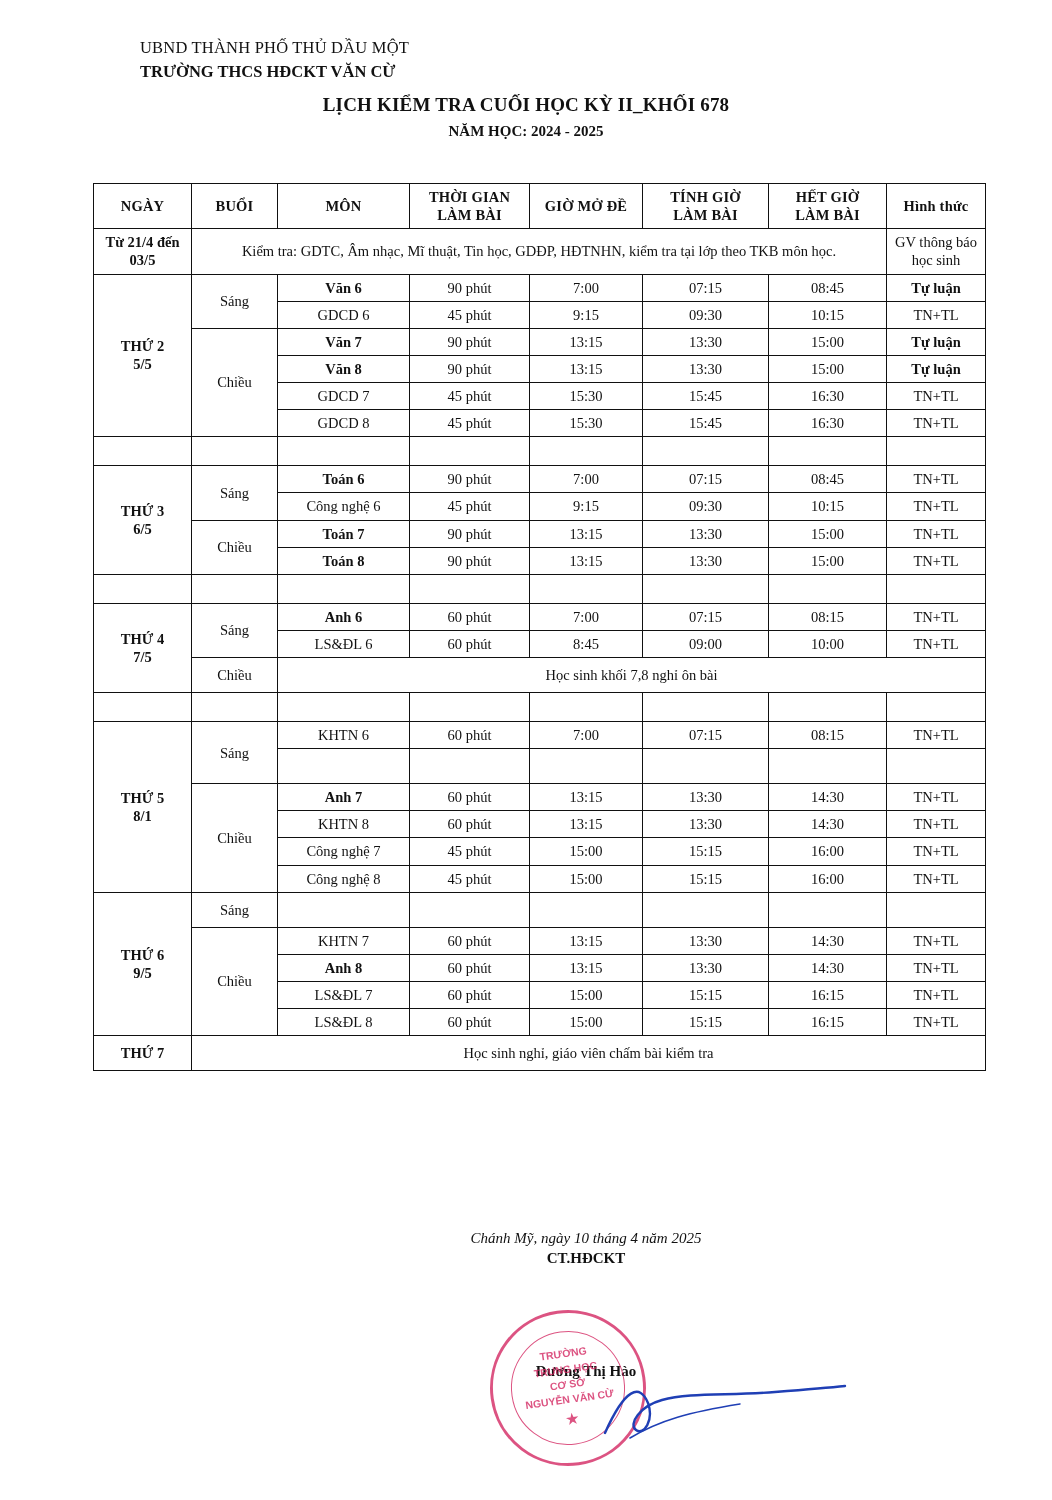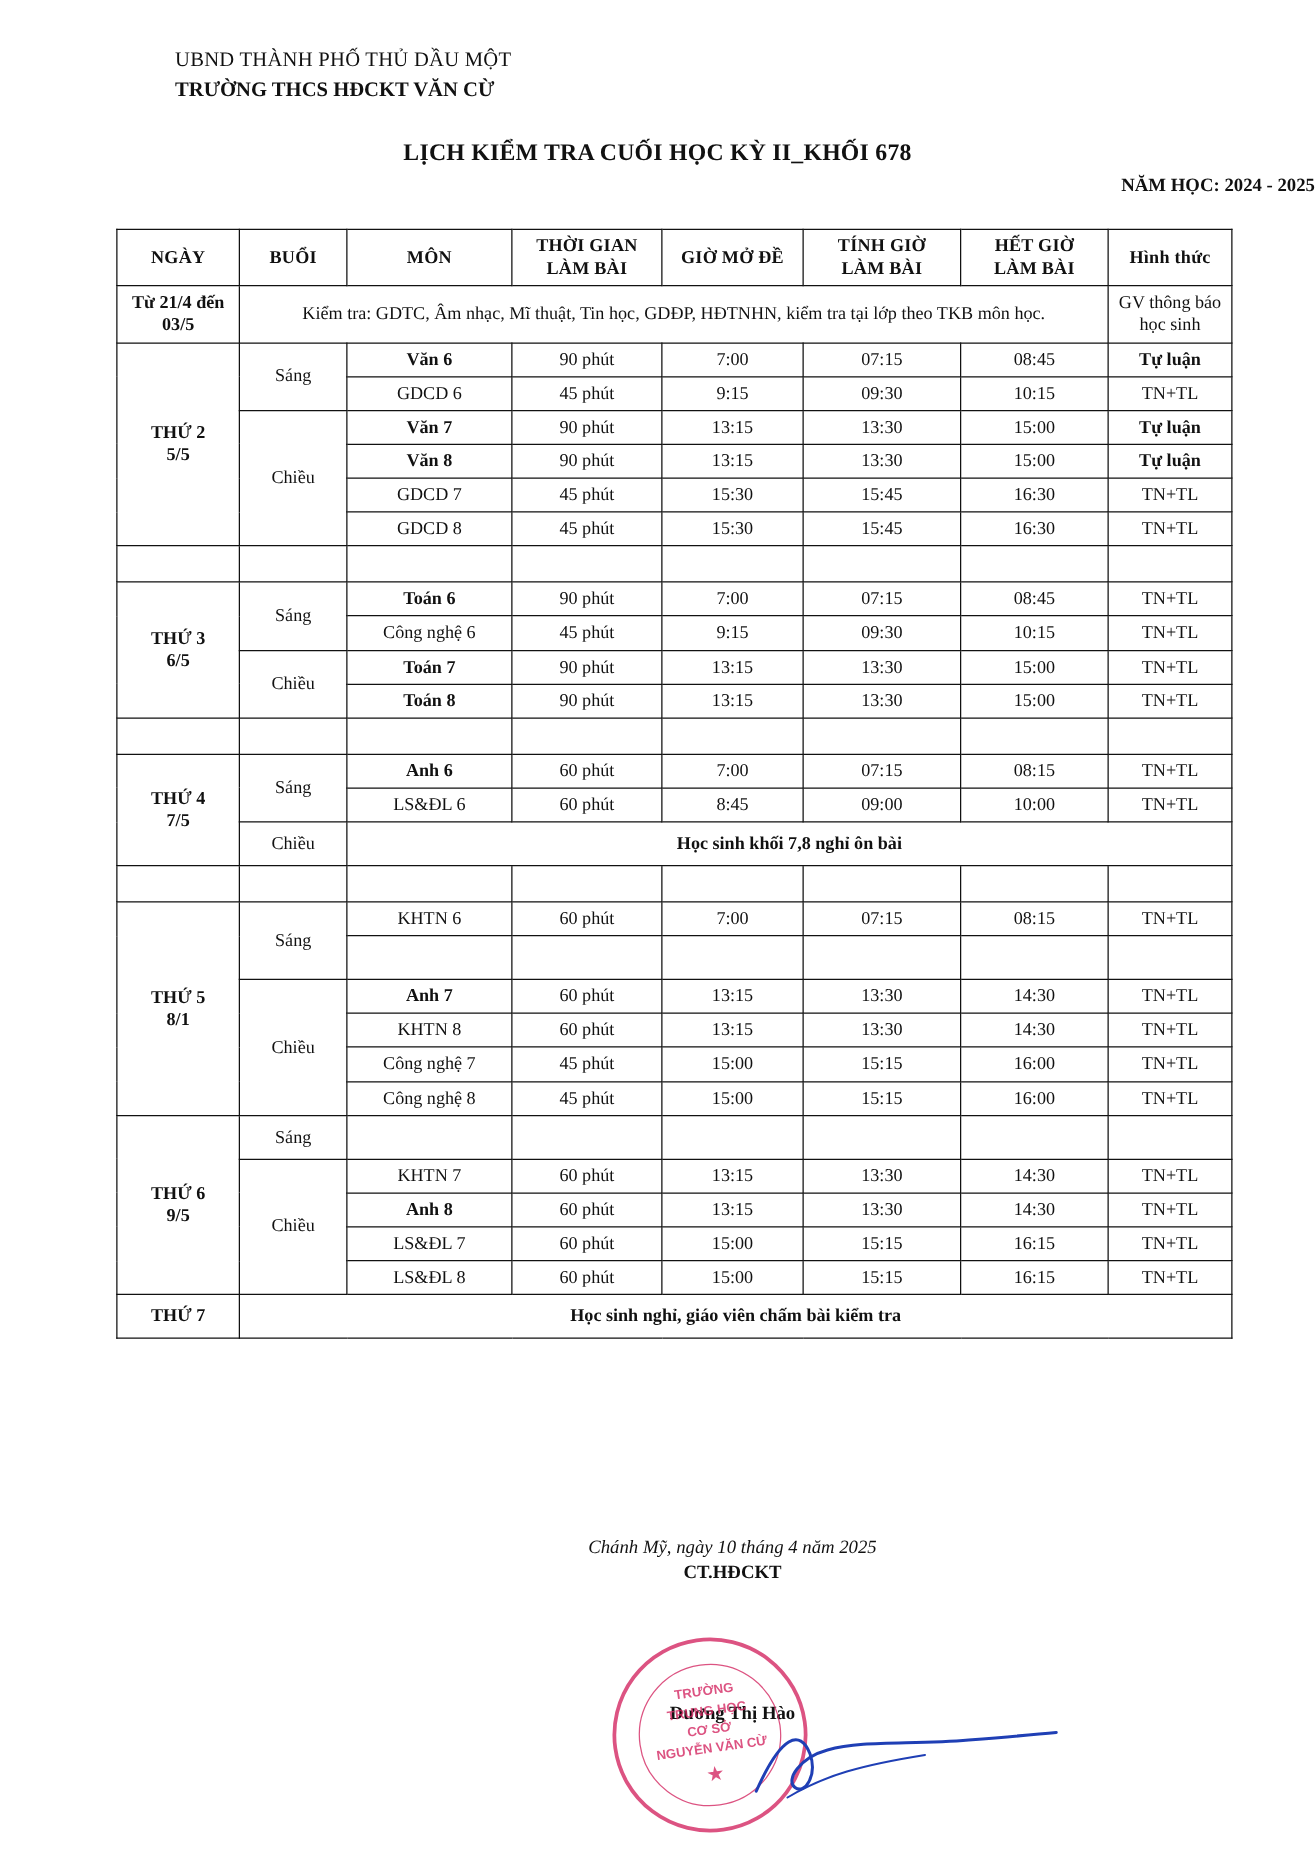--- a/index.html
+++ b/index.html
@@ -10,23 +10,23 @@
     color:#111;
     position:relative;
     overflow:hidden;
   }
   .page { position:relative; width:1052px; height:1340px; padding:0; box-sizing:border-box; }
 
   .letterhead { position:absolute; left:140px; top:38px; }
   .letterhead .line1 { font-size:16.5px; letter-spacing:.2px; }
   .letterhead .line2 { font-size:16.5px; font-weight:bold; margin-top:4px; }
 
-  .title-wrap { position:absolute; left:0; right:0; top:112px; text-align:center; }
+  .title-wrap { position:absolute; left:0; right:0; top:94px; text-align:center; }
   .doc-title { font-size:19px; font-weight:bold; letter-spacing:.2px; }
-  .doc-sub { font-size:15px; font-weight:bold; margin-top:7px;text-align:right; }
+  .doc-sub { font-size:15px; font-weight:bold; margin-top:7px; }
 
   table.schedule {
     position:absolute;
     left:93px; top:183px;
     width:892px;
     border-collapse:collapse;
     table-layout:fixed;
   }
   table.schedule td, table.schedule th {
     border:1px solid #111;
@@ -44,21 +44,21 @@
   .col-gmd  { width:113px; }
   .col-tinh { width:126px; }
   .col-het  { width:118px; }
   .col-ht   { width:99px; }
 
   .cell-note { text-align:center; font-size:14.5px; padding:7px 10px; line-height:1.35; }
   .day-cell { font-weight:bold; font-size:15px; line-height:1.5; }
   .bold { font-weight:bold; }
   .spacer-row td { height:20px; border-left:1px solid #111; border-right:1px solid #111; border-top:1px solid #111; border-bottom:1px solid #111; }
   .empty-row td { height:26px; }
-  .full-note { font-weight:bold; font-size:15px; }
+  .full-note { font-weight:normal; font-size:15px; }
 
   .signature { position:absolute; left:0; right:0; top:1230px; text-align:center; }
   .sig-place { font-style:italic; font-size:15px; margin-left:120px; }
   .sig-role { font-weight:bold; font-size:15px; margin-left:120px; margin-top:3px; }
   .sig-name { font-weight:bold; font-size:15px; margin-left:120px; margin-top:96px; }
 
   .stamp {
     position:absolute; left:490px; top:1310px;
     width:150px; height:150px;
     border:3px solid #d3245f; border-radius:50%;

